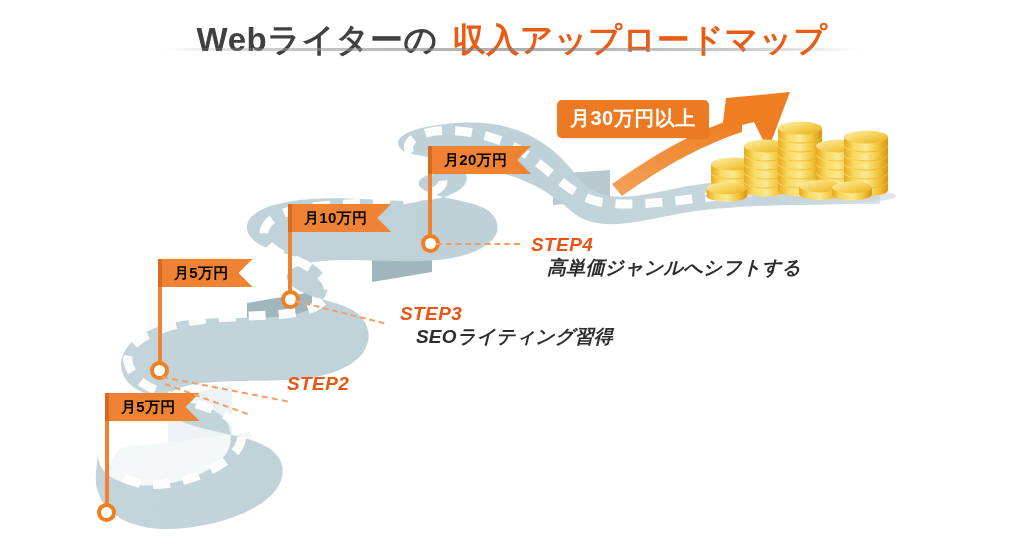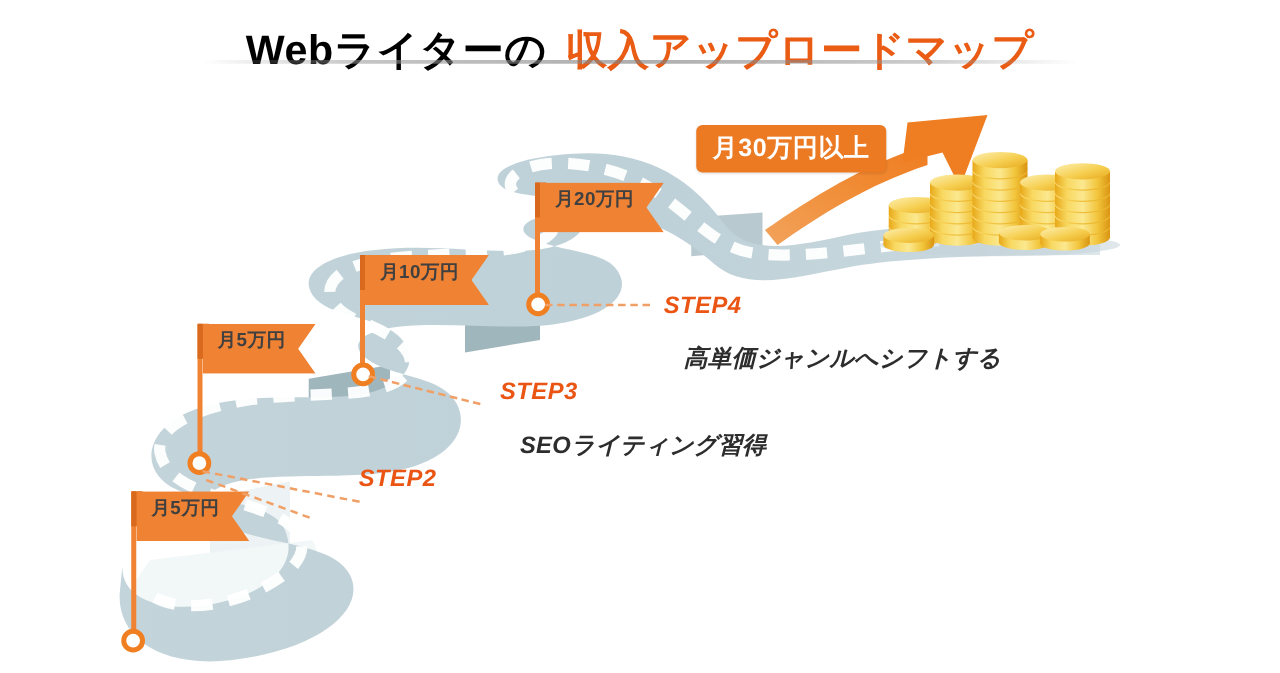--- a/index.html
+++ b/index.html
@@ -24,21 +24,21 @@
     width: 1024px;
     text-align: center;
   }
   #page-title {
     font-size: 33px;
     font-weight: bold;
     letter-spacing: 0.5px;
     line-height: 1.1;
     white-space: nowrap;
   }
-  #page-title .t-plain { color: #000000; }
+  #page-title .t-plain { color: #404040; }
   #page-title .t-accent { color: #ea5b14; margin-left: 15px; }
   #title-rule {
     position: absolute;
     left: 162px;
     top: 48px;
     width: 700px;
     height: 3px;
     background: linear-gradient(to right,
                 rgba(255,255,255,0) 0%,
                 rgba(150,150,150,0.55) 18%,
@@ -89,25 +89,25 @@
     width: 4px;
     background: #ef8233;
     border-radius: 1px;
   }
   .flag-banner {
     position: absolute;
     left: 4px;
     top: 0;
     height: 28px;
     background: #ef8233;
-    color: #404040;
+    color: #000000;
     font-size: 15px;
     font-weight: bold;
     line-height: 28px;
-    padding: 0 24px 12px 12px;
+    padding: 0 24px 0 12px;
     white-space: nowrap;
     letter-spacing: 0.3px;
     -webkit-clip-path: polygon(0 0, 100% 0, calc(100% - 14px) 50%, 100% 100%, 0 100%);
     clip-path: polygon(0 0, 100% 0, calc(100% - 14px) 50%, 100% 100%, 0 100%);
   }
   .flag-tab {
     position: absolute;
     left: 0;
     top: 0;
     width: 9px;
@@ -150,21 +150,21 @@
     color: #ea5514;
     letter-spacing: 0.4px;
     line-height: 1.15;
   }
   .step-desc {
     font-size: 19px;
     font-weight: bold;
     color: #2d2d2d;
     letter-spacing: 0.2px;
     line-height: 1.25;
-    margin-top: 20px;
+    margin-top: 0;
     padding-left: 16px;
   }
   .leader {
     position: absolute;
     height: 0;
     border-top: 2px dashed #f0a066;
     transform-origin: 0 50%;
   }
 </style>
 </head>

